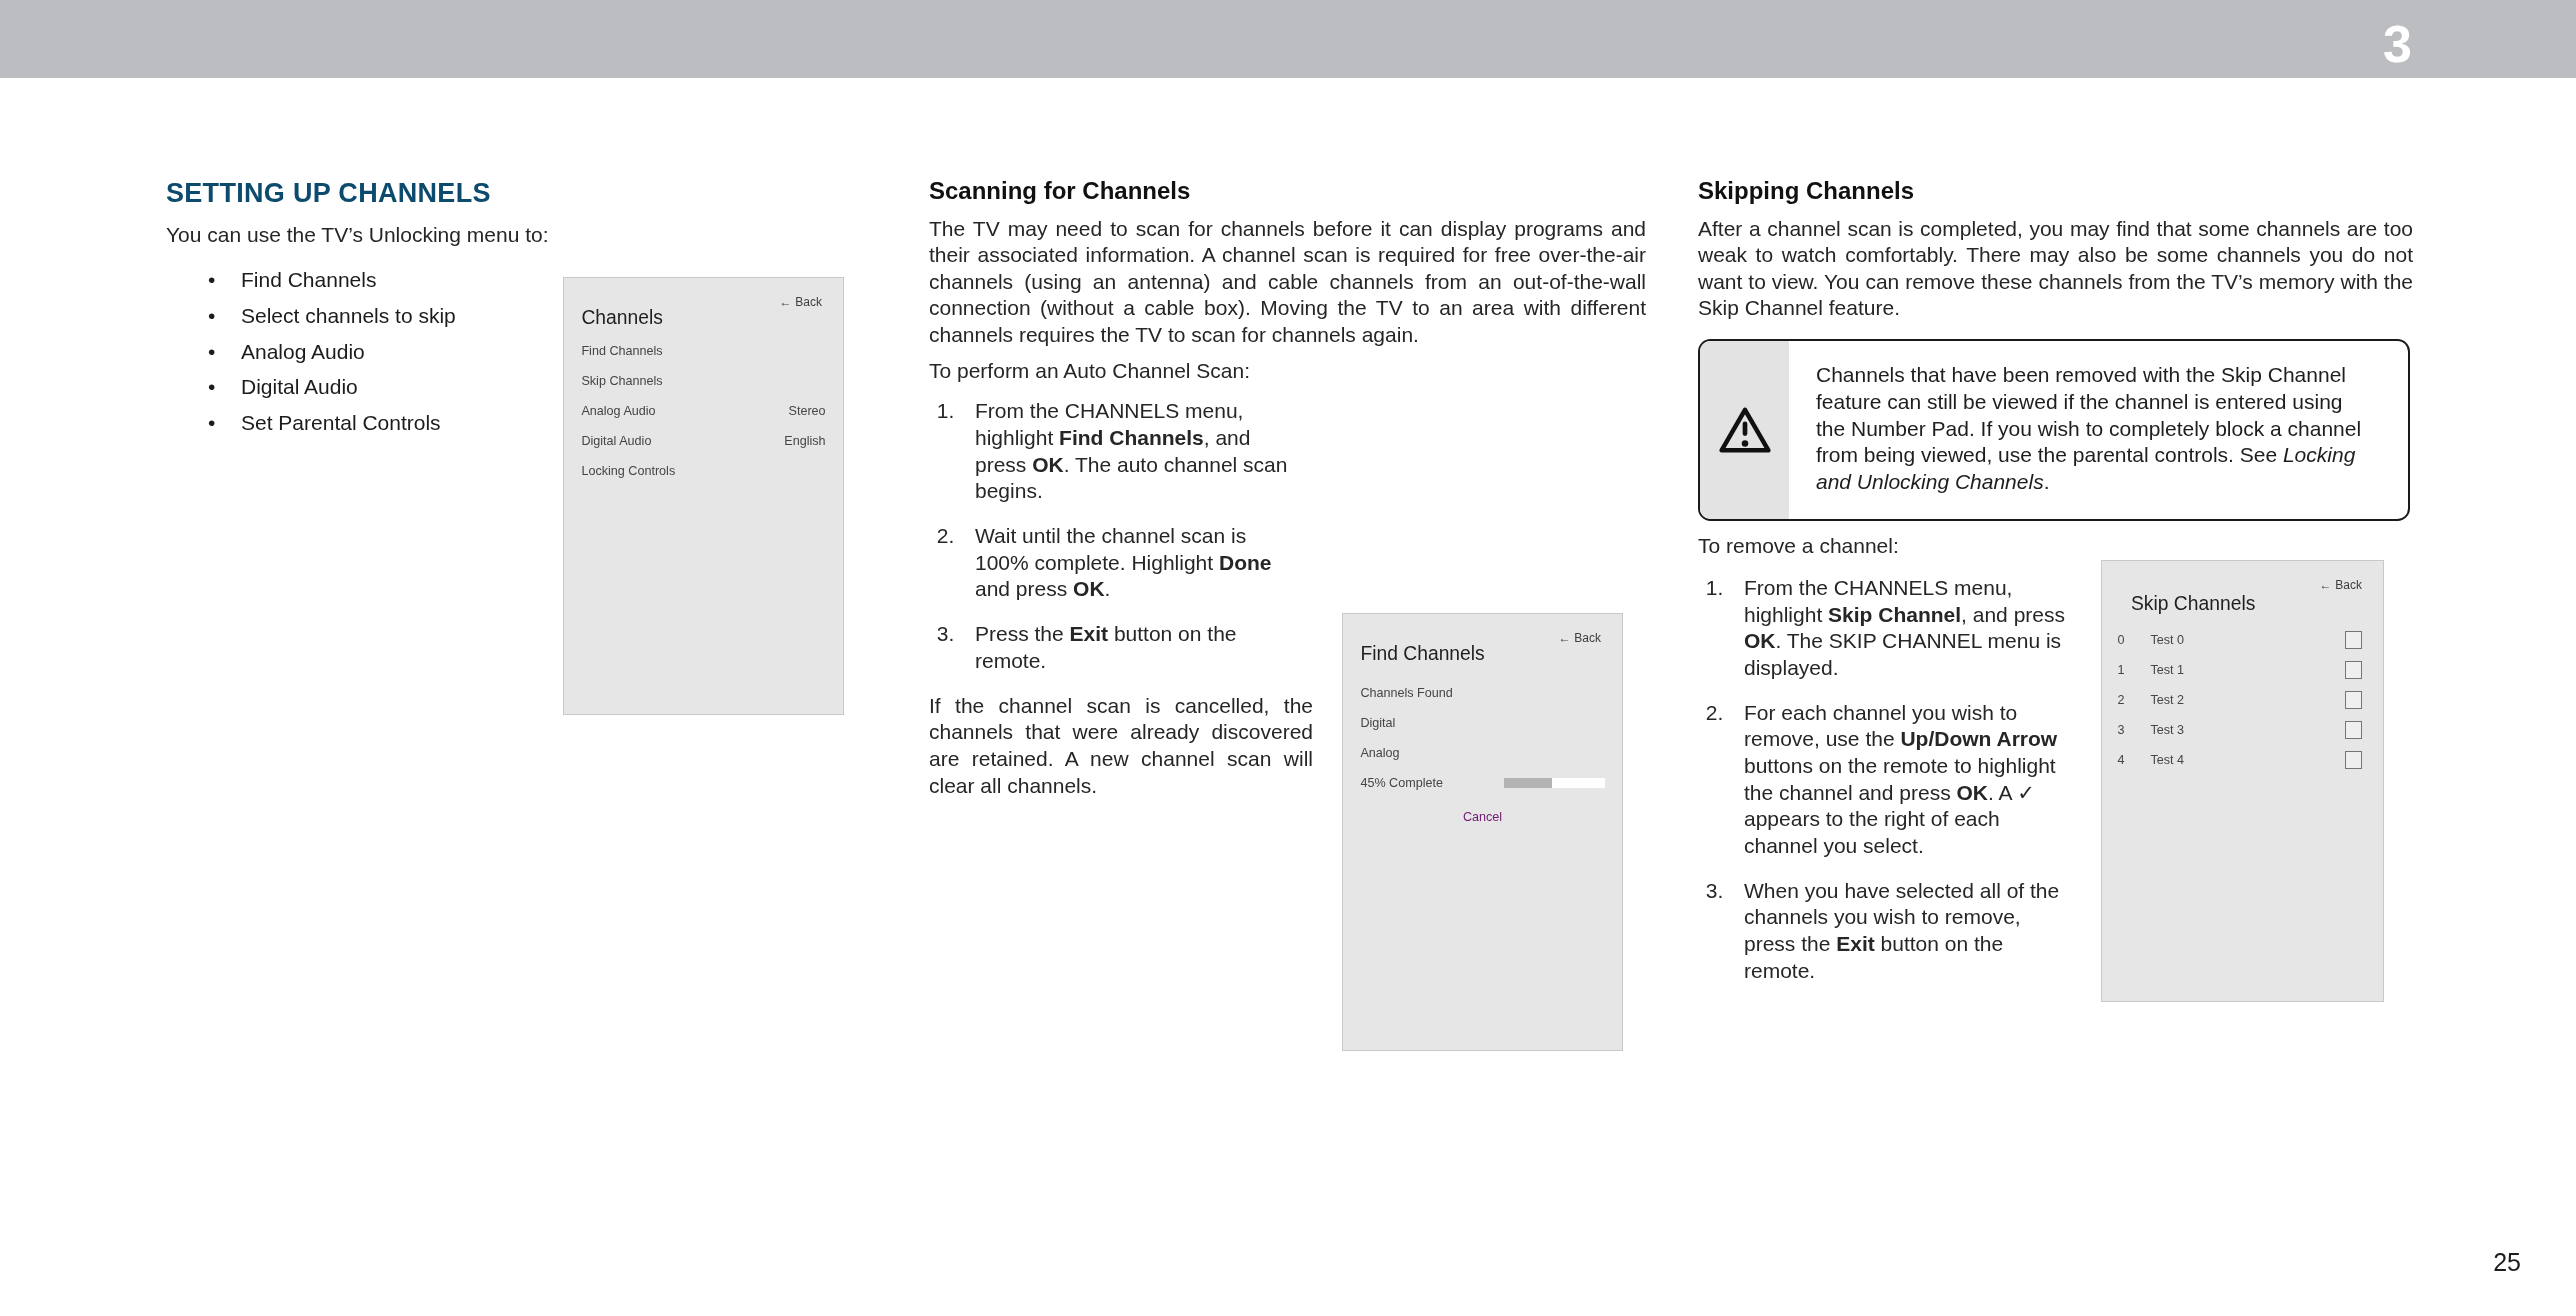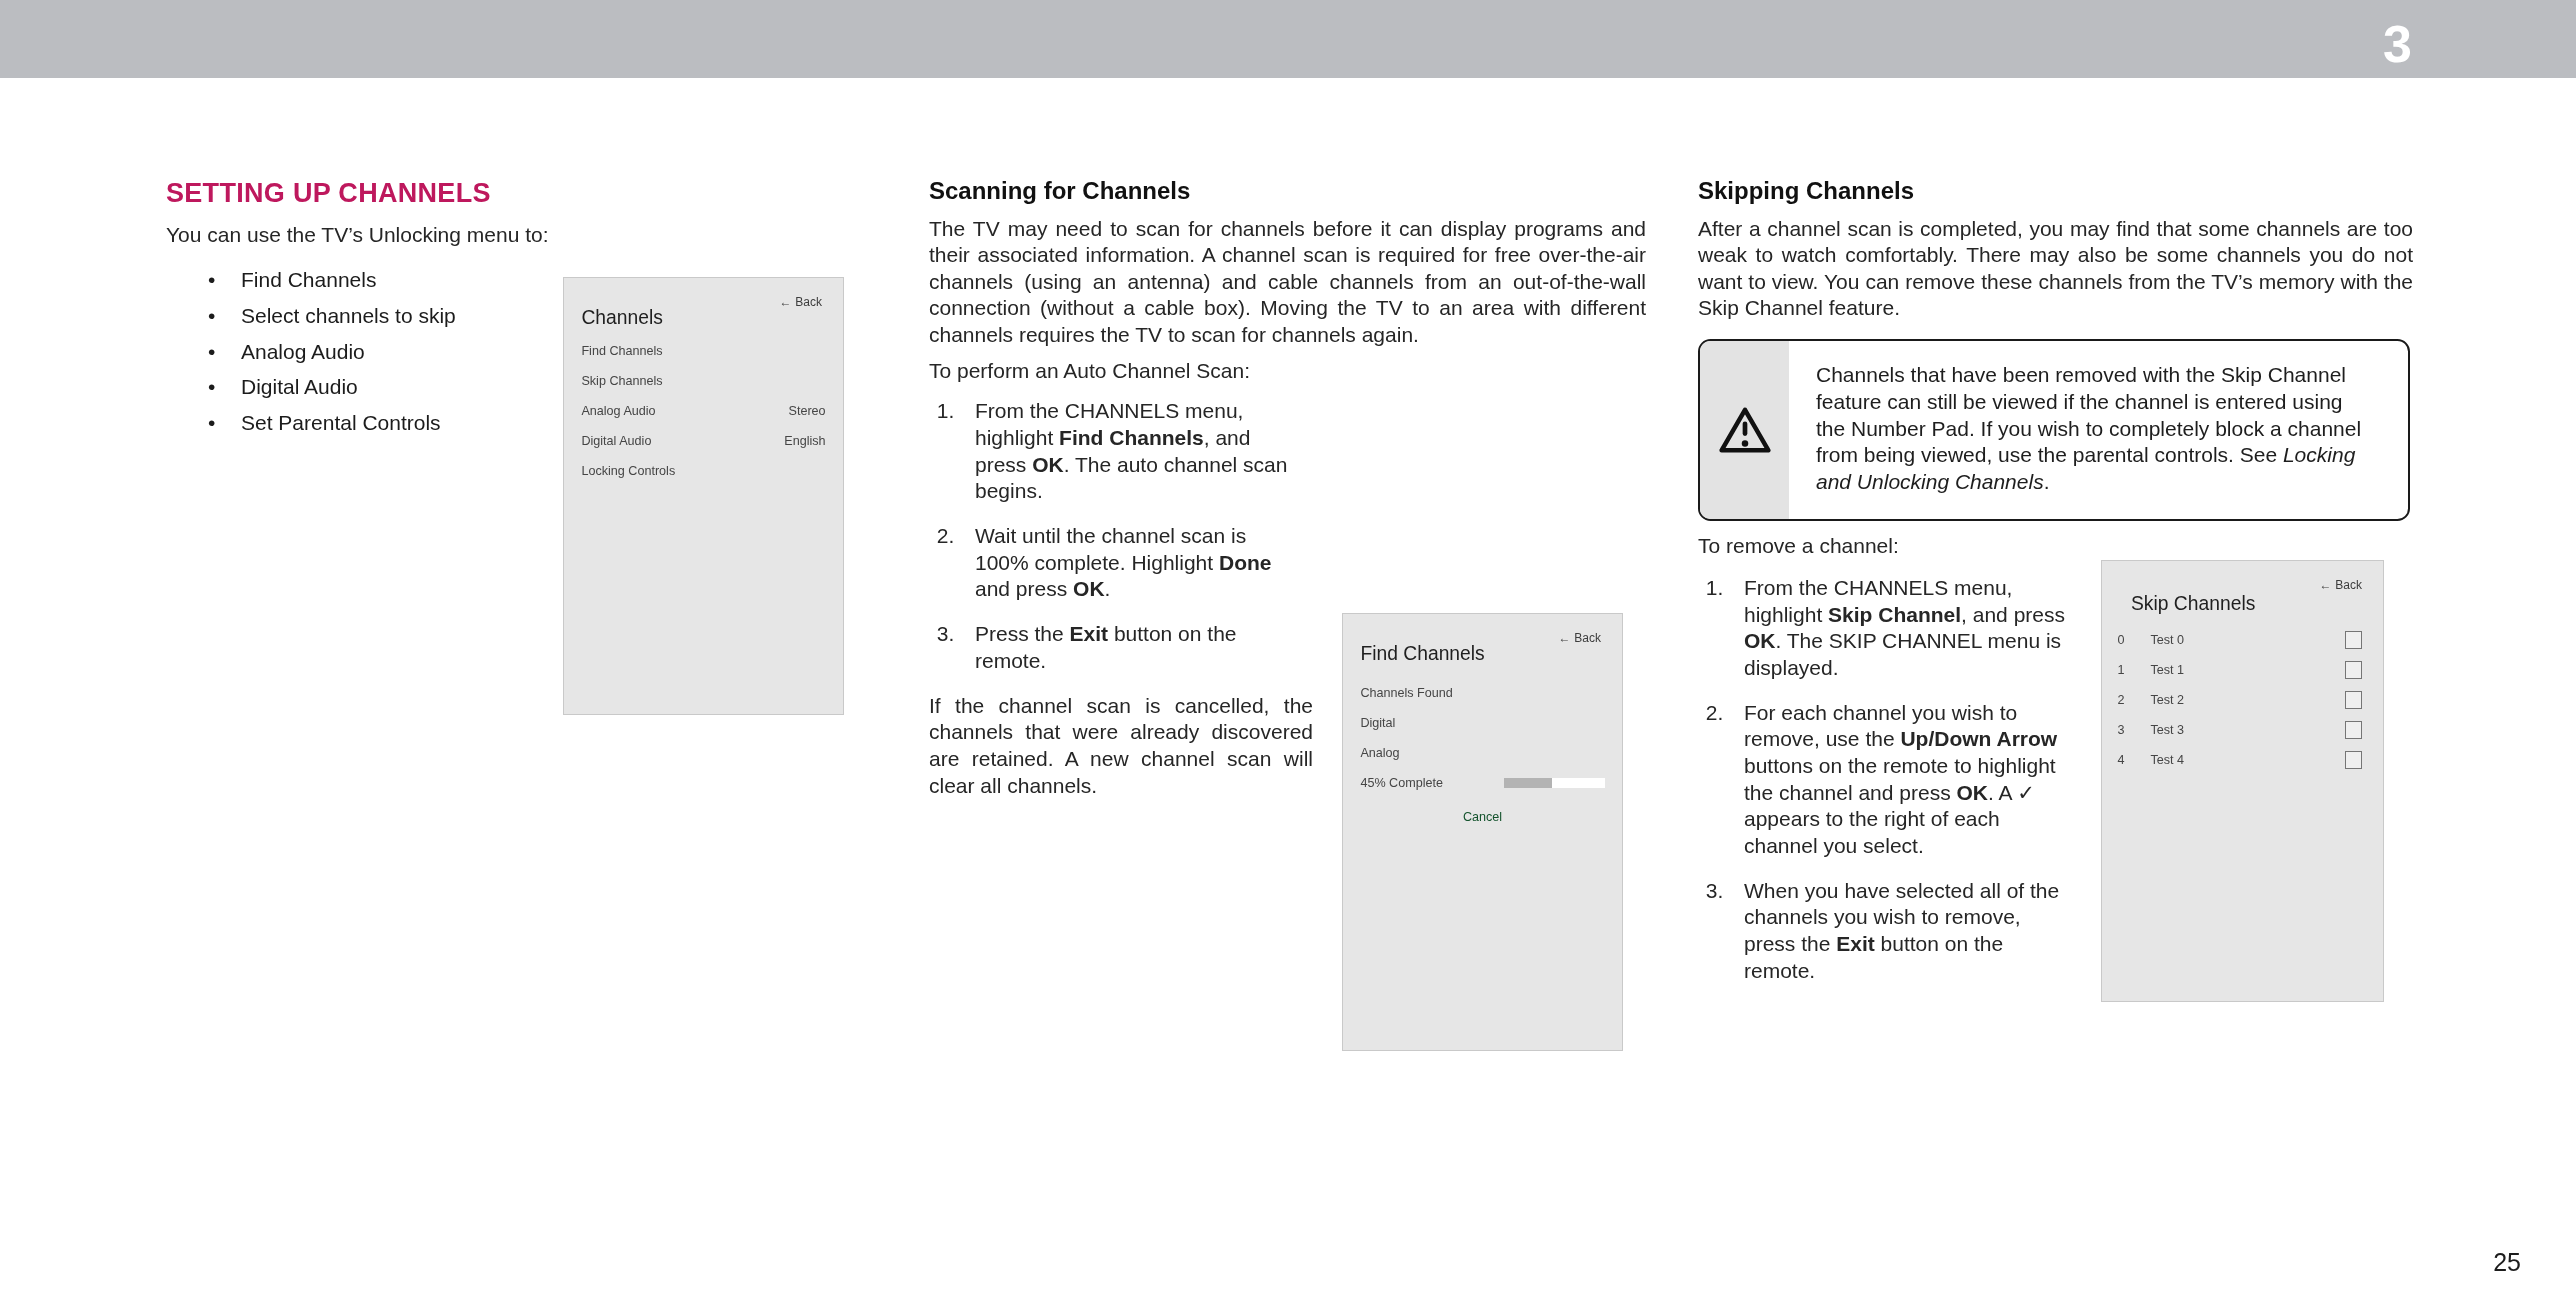--- a/index.html
+++ b/index.html
@@ -17,21 +17,21 @@
     position:absolute; right:164px; top:0; height:78px; line-height:89px;
     font-size:52px; font-weight:700; color:#ffffff;
   }
 
   
   .col { position:absolute; top:177px; }
   .col-left  { left:166px;  width:406px; }
   .col-mid   { left:929px;  width:717px; }
   .col-right { left:1692px; width:715px;margin-left:6px; }
 
-  h1.doc-title { margin:0; font-size:27px; line-height:33px; font-weight:700; color:#be185d; letter-spacing:0.3px; }
+  h1.doc-title { margin:0; font-size:27px; line-height:33px; font-weight:700; color:#0c4a6e; letter-spacing:0.3px; }
   h2.sec-title { margin:0; font-size:24px; line-height:27px; font-weight:700; color:#111111; }
 
   p.body { font-size:21px; line-height:26.6px; margin:11.6px 0 0; }
   p.justify { text-align:justify; }
 
   ul.bullets { list-style:none; margin:19.3px 0 0; padding:0; }
   ul.bullets li { position:relative; padding-left:75px; font-size:21px; line-height:25px; margin-bottom:10.6px; color:#1c1c1c; }
   ul.bullets li::before { content:"\2022"; position:absolute; left:42px; top:0; }
 
   p.lead { font-size:21px; line-height:26.6px; margin:11.6px 0 0; }
@@ -70,21 +70,21 @@
 
   .menu-items { position:absolute; left:17.4px; right:17.4px; top:58px; }
   #find-box .menu-items { top:64px; }
   .menu-item { display:flex; justify-content:space-between; align-items:center; height:30px; font-size:12.6px; color:#454545; }
   .menu-item .mi-value { color:#454545; }
 
   .progress-row { display:flex; align-items:center; height:30px; font-size:12.6px; color:#454545;gap:14px; }
   .progress-row .pr-label { flex:0 0 auto; }
   .progress-bar { margin-left:auto; width:101px; height:10.6px; background:#ffffff; }
   .progress-fill { height:100%; background:#b3b3b3; }
-  .cancel-row { text-align:center; font-size:12.6px; color:#14532d; height:30px; line-height:30px; margin-top:3.9px; }
+  .cancel-row { text-align:center; font-size:12.6px; color:#701a75; height:30px; line-height:30px; margin-top:3.9px; }
 
   .skip-rows { position:absolute; left:15.5px; right:21px; top:64px; }
   .skip-row { display:flex; align-items:center; height:30px; font-size:12.6px; color:#454545; }
   .skip-num { width:33px; flex:0 0 33px; }
   .skip-label { flex:1; }
   .skip-check { width:17.4px; height:17.4px; border:1.4px solid #757575; background:#efefef; flex:0 0 17.4px; }
 
   
   .page-num { position:absolute; right:55px; top:1248px; font-size:25px; color:#1c1c1c; }
 </style>

